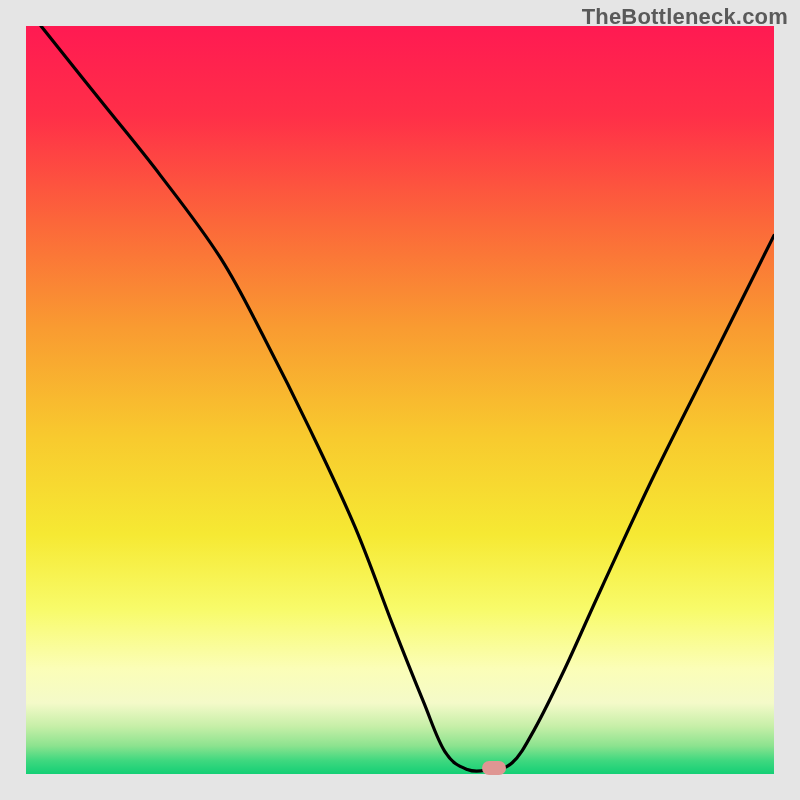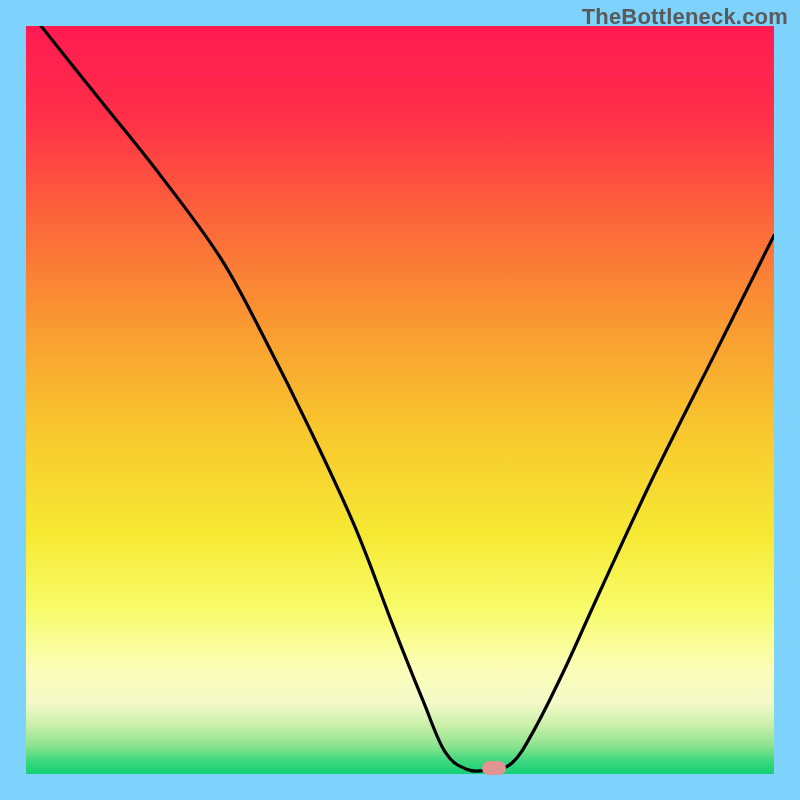--- a/index.html
+++ b/index.html
@@ -8,21 +8,21 @@
     width: 800px;
     height: 800px;
     background: #000;
     font-family: Arial, Helvetica, sans-serif;
     overflow: hidden;
   }
   .frame {
     position: relative;
     width: 800px;
     height: 800px;
-    background: #7dd3fc;
+    background: #e5e5e5;
   }
   .watermark {
     position: absolute;
     top: 4px;
     right: 12px;
     color: #5a5a5a;
     font-size: 22px;
     font-weight: 600;
     letter-spacing: 0.2px;
     user-select: none;

